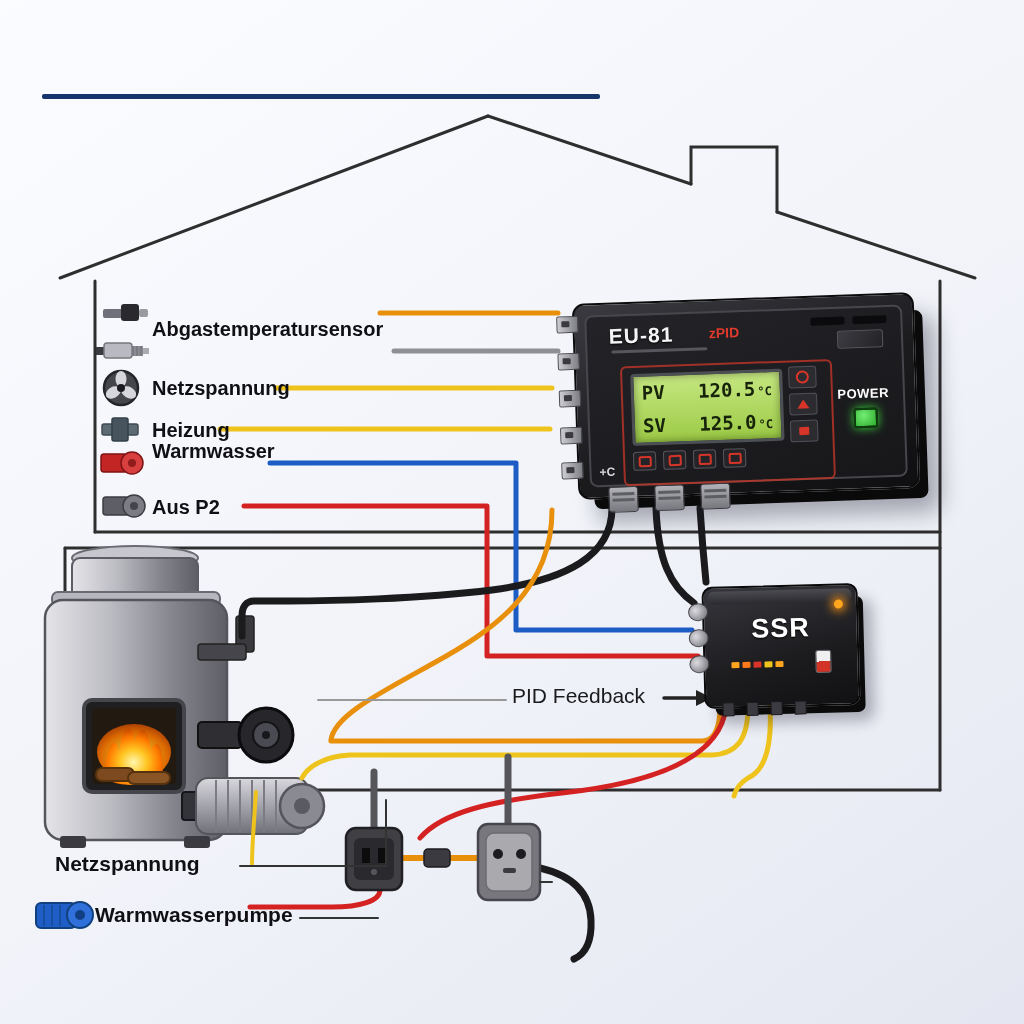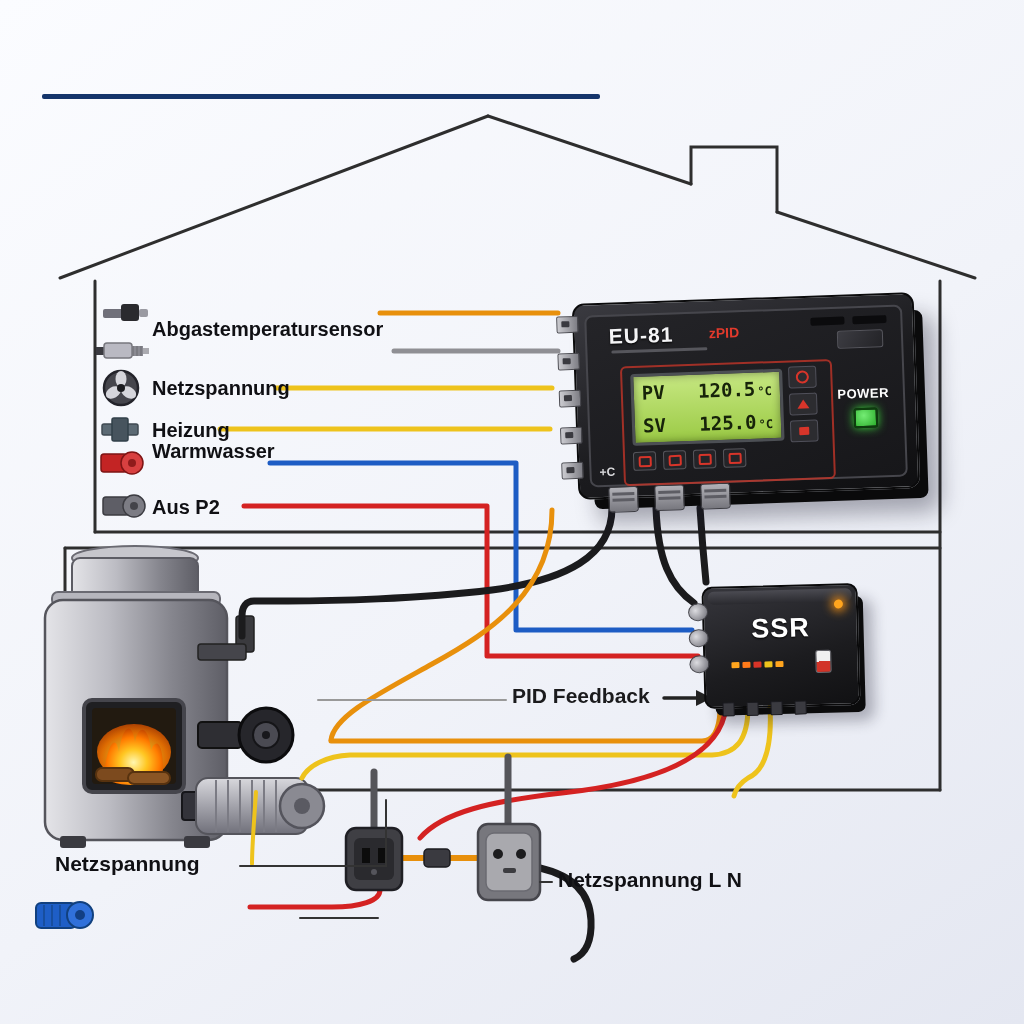--- a/index.html
+++ b/index.html
@@ -17,21 +17,21 @@
   .title-brand{font-size:46px;font-weight:bold;color:#15356b;letter-spacing:1px;}
   .title-model{font-size:46px;font-weight:bold;color:#cf1f1f;margin-left:10px;}
   .title-sub{font-size:40px;font-weight:600;color:#15356b;margin-left:14px;}
   .title-underline{left:42px;top:94px;width:558px;height:5px;background:#15356b;border-radius:2px;}
 
   
   .conn-label{left:152px;font-size:20px;font-weight:bold;color:#101014;line-height:26px;white-space:nowrap;}
 
   
   .bottom-label{font-size:21px;font-weight:bold;color:#101014;white-space:nowrap;}
-  .pid-label{left:512px;top:684px;font-size:21px;font-weight:bold;color:#1b1b1d;}
+  .pid-label{left:512px;top:684px;font-size:21px;font-weight:normal;color:#1b1b1d;}
 
   
   .controller{
     left:575px;top:298px;width:338px;height:192px;z-index:3;
     background:linear-gradient(160deg,#3a3a40,#1b1b1e 55%,#0f0f11);
     border:2px solid #0b0b0c;border-radius:12px;
     transform:rotate(-2deg);
     box-shadow:12px 14px 0 -4px #0a0a0b, 20px 24px 22px rgba(20,20,40,.35);
   }
   .ctrl-bezel{position:absolute;inset:10px;border:2px solid #46464c;border-radius:8px;
@@ -259,21 +259,21 @@
 <div class="overlay title-underline"></div>
 
 <div class="overlay conn-label" style="top:316px">Abgastemperatursensor</div>
 <div class="overlay conn-label" style="top:375px">Netzspannung</div>
 <div class="overlay conn-label" style="top:417px">Heizung</div>
 <div class="overlay conn-label" style="top:438px">Warmwasser</div>
 <div class="overlay conn-label" style="top:494px">Aus P2</div>
 
 <div class="overlay pid-label">PID Feedback</div>
 <div class="overlay bottom-label" style="left:55px;top:852px">Netzspannung</div>
-<div class="overlay bottom-label" style="left:558px;top:868px">Netzspannung L N</div>
+<div class="overlay bottom-label" style="left:95px;top:903px">Warmwasserpumpe</div>
 
 <div class="overlay controller">
   <div class="term" style="top:10px"></div>
   <div class="term" style="top:47px"></div>
   <div class="term" style="top:84px"></div>
   <div class="term" style="top:121px"></div>
   <div class="term" style="top:156px"></div>
   <div class="gland" style="left:28px"></div>
   <div class="gland" style="left:74px"></div>
   <div class="gland" style="left:120px"></div>

